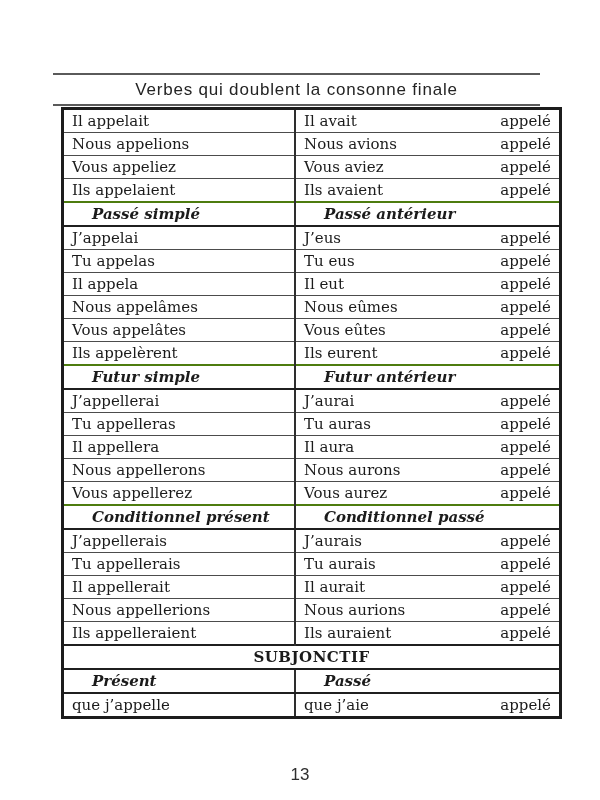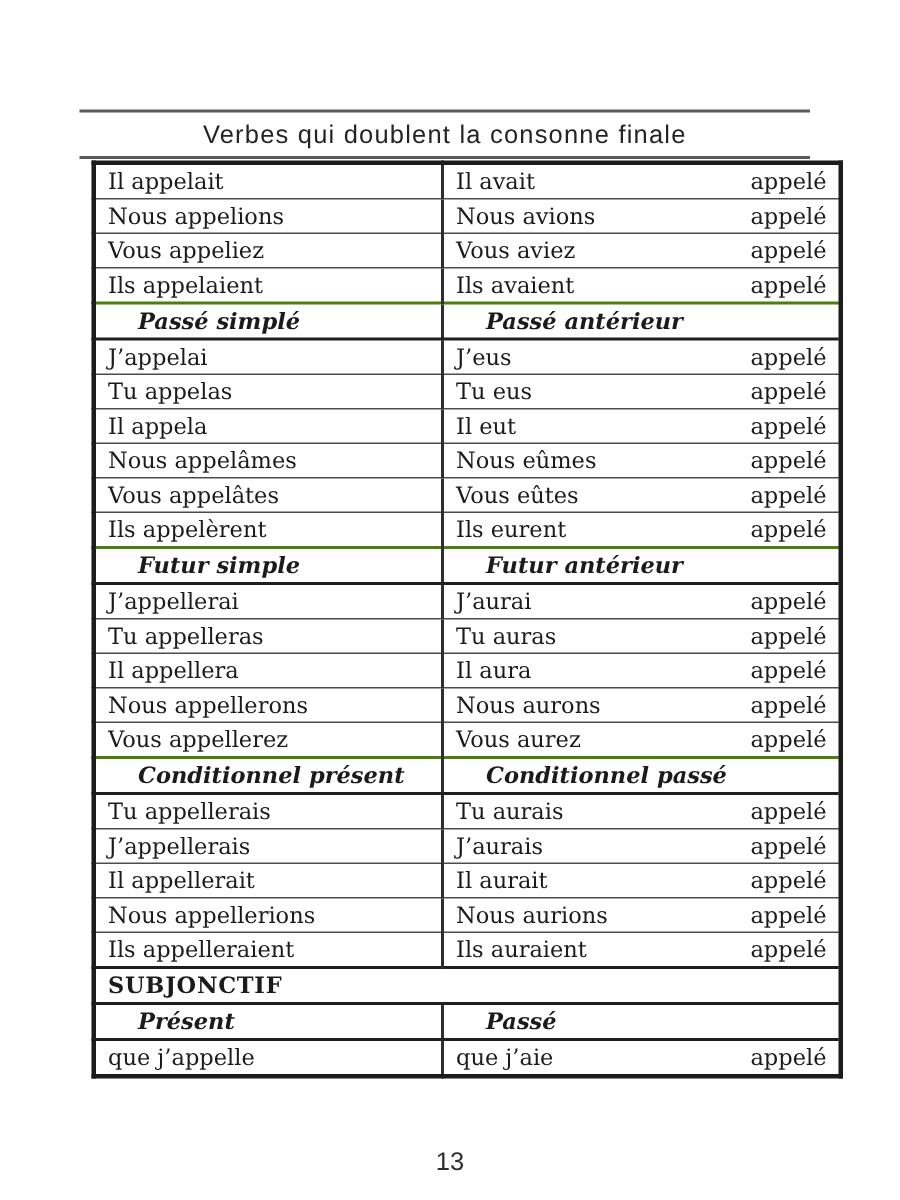--- a/index.html
+++ b/index.html
@@ -75,21 +75,21 @@
   }
   tr.section-row td {
     font-weight: bold;
     font-style: italic;
     border-top: 2px solid #4d7c0f;
     border-bottom: 2px solid #1f1f1f;
     padding-left: 28px;
   }
   tr.full-row td {
     font-weight: bold;
-    text-align: left;
+    text-align: center;
     letter-spacing: 0.5px;
     border-top: 2px solid #1f1f1f;
     border-bottom: 2px solid #1f1f1f;
   }
 
   
   .page-footer {
     position: absolute;
     left: 0;
     right: 0;
@@ -250,33 +250,33 @@
             <span>Vous aurez</span>
             <span>appelé</span>
           </div>
         </td>
       </tr>
       <tr class="section-row">
         <td class="cell-left">Conditionnel présent</td>
         <td class="cell-right">Conditionnel passé</td>
       </tr>
       <tr class="pair-row">
+        <td class="cell-left">J’appellerais</td>
+        <td class="cell-right">
+          <div class="right-flex">
+            <span>J’aurais</span>
+            <span>appelé</span>
+          </div>
+        </td>
+      </tr>
+      <tr class="pair-row">
         <td class="cell-left">Tu appellerais</td>
         <td class="cell-right">
           <div class="right-flex">
             <span>Tu aurais</span>
-            <span>appelé</span>
-          </div>
-        </td>
-      </tr>
-      <tr class="pair-row">
-        <td class="cell-left">J’appellerais</td>
-        <td class="cell-right">
-          <div class="right-flex">
-            <span>J’aurais</span>
             <span>appelé</span>
           </div>
         </td>
       </tr>
       <tr class="pair-row">
         <td class="cell-left">Il appellerait</td>
         <td class="cell-right">
           <div class="right-flex">
             <span>Il aurait</span>
             <span>appelé</span>

